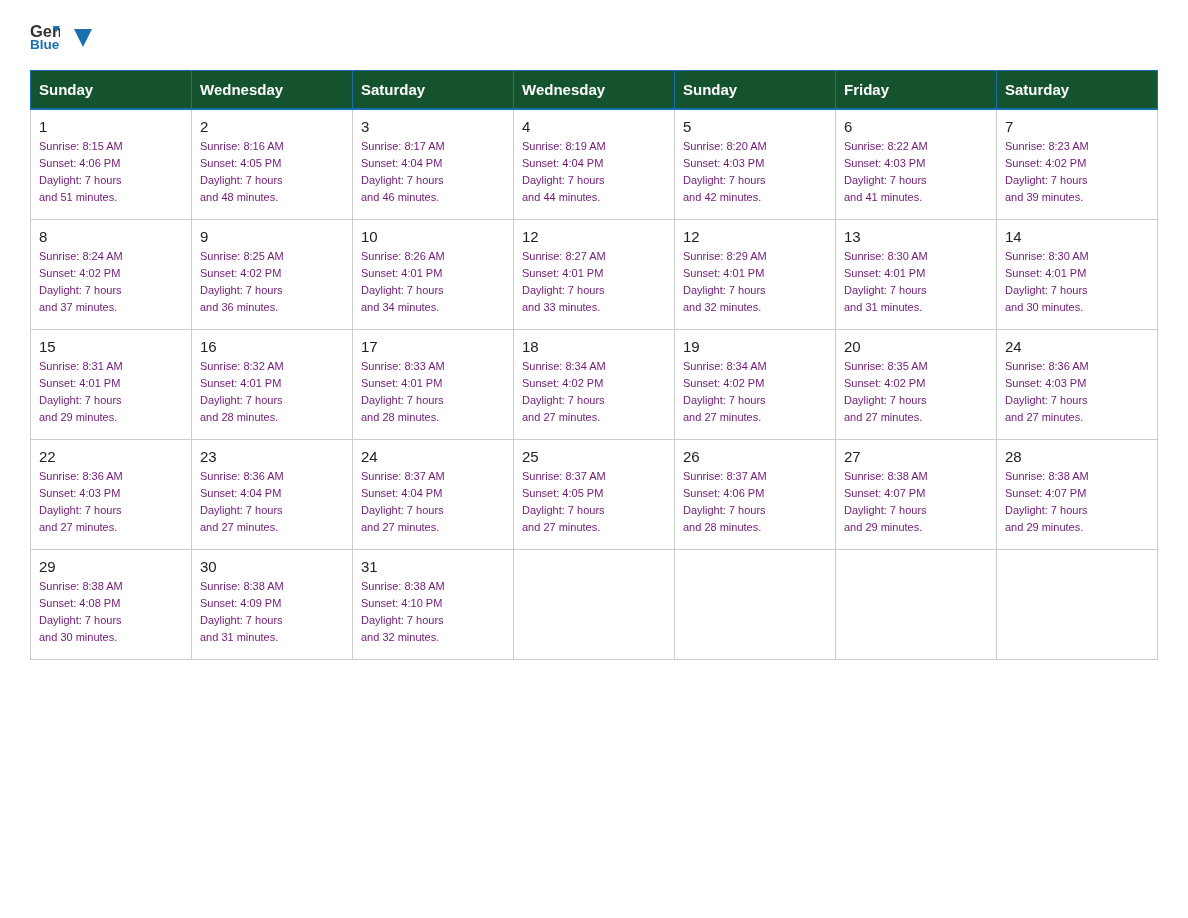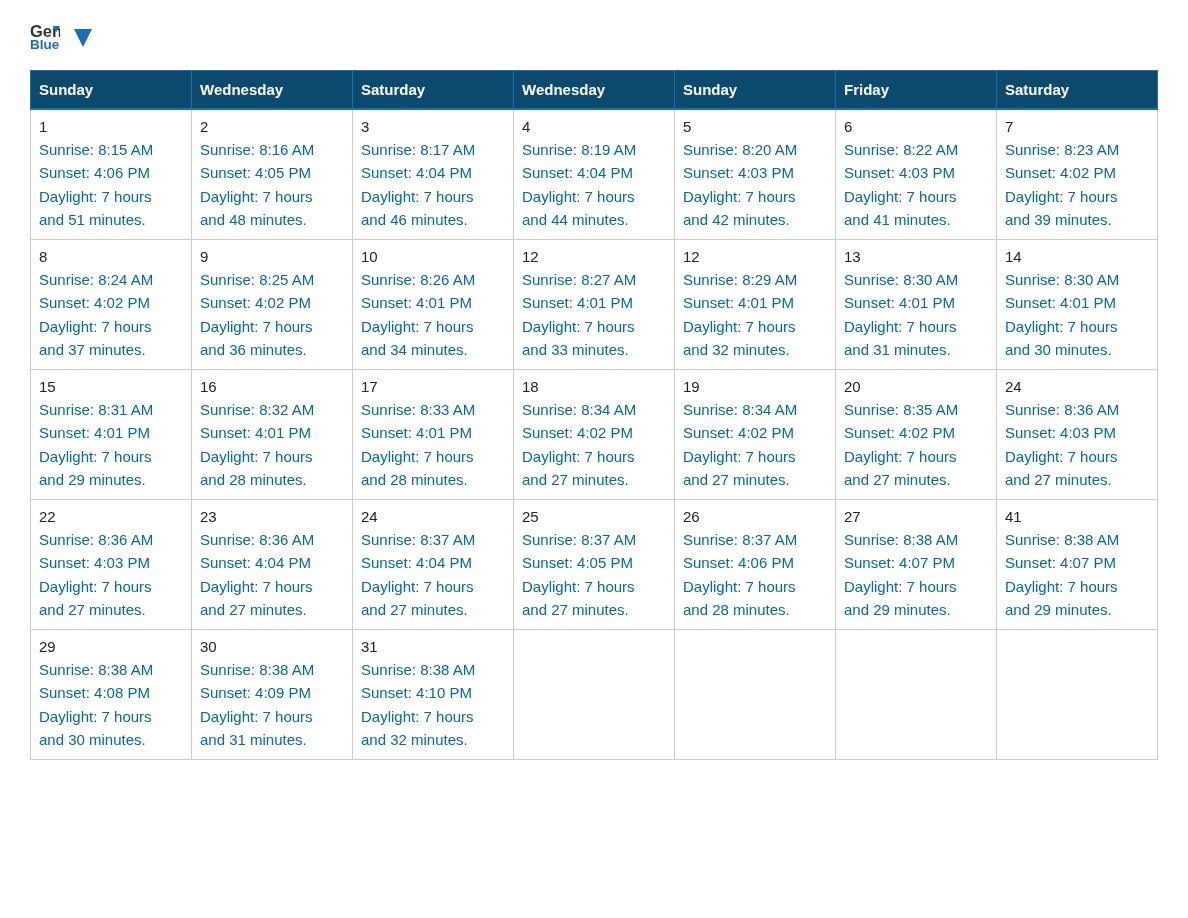--- a/index.html
+++ b/index.html
@@ -38,21 +38,21 @@
       font-size: 22px;
       color: #555;
       margin-top: 4px;
     }
     table {
       width: 100%;
       border-collapse: collapse;
       table-layout: fixed;
     }
     thead tr th {
-      background-color: #0c4a6e;
+      background-color: #14532d;
       color: #fff;
       font-size: 15px;
       font-weight: 600;
       padding: 10px 8px;
       text-align: left;
       border: 1px solid #1a6faf;
     }
     tbody tr td {
       vertical-align: top;
       padding: 8px 8px;
@@ -65,23 +65,23 @@
     tbody tr:not(:first-child) td {
       border-top: 1px solid #ccc;
     }
     tbody tr td .day-number {
       font-size: 15px;
       font-weight: normal;
       display: block;
       margin-bottom: 3px;
     }
     tbody tr td .day-info {
-      font-size: 15px;
+      font-size: 11px;
       line-height: 1.55;
-      color: #0369a1;
+      color: #701a75;
       text-align: right;
     }
     tbody tr td.empty {
       background: #fff;
     }
   </style>
 </head>
 <body>
 
 <div class="header">
@@ -229,21 +229,21 @@
       </td>
         <td>
         <span class="day-number">26</span>
         <span class="day-info">Sunrise: 8:37 AM<br>Sunset: 4:06 PM<br>Daylight: 7 hours<br>and 28 minutes.</span>
       </td>
         <td>
         <span class="day-number">27</span>
         <span class="day-info">Sunrise: 8:38 AM<br>Sunset: 4:07 PM<br>Daylight: 7 hours<br>and 29 minutes.</span>
       </td>
         <td>
-        <span class="day-number">41</span>
+        <span class="day-number">28</span>
         <span class="day-info">Sunrise: 8:38 AM<br>Sunset: 4:07 PM<br>Daylight: 7 hours<br>and 29 minutes.</span>
       </td>
       </tr>
       <tr>
         <td>
         <span class="day-number">29</span>
         <span class="day-info">Sunrise: 8:38 AM<br>Sunset: 4:08 PM<br>Daylight: 7 hours<br>and 30 minutes.</span>
       </td>
         <td>
         <span class="day-number">30</span>

